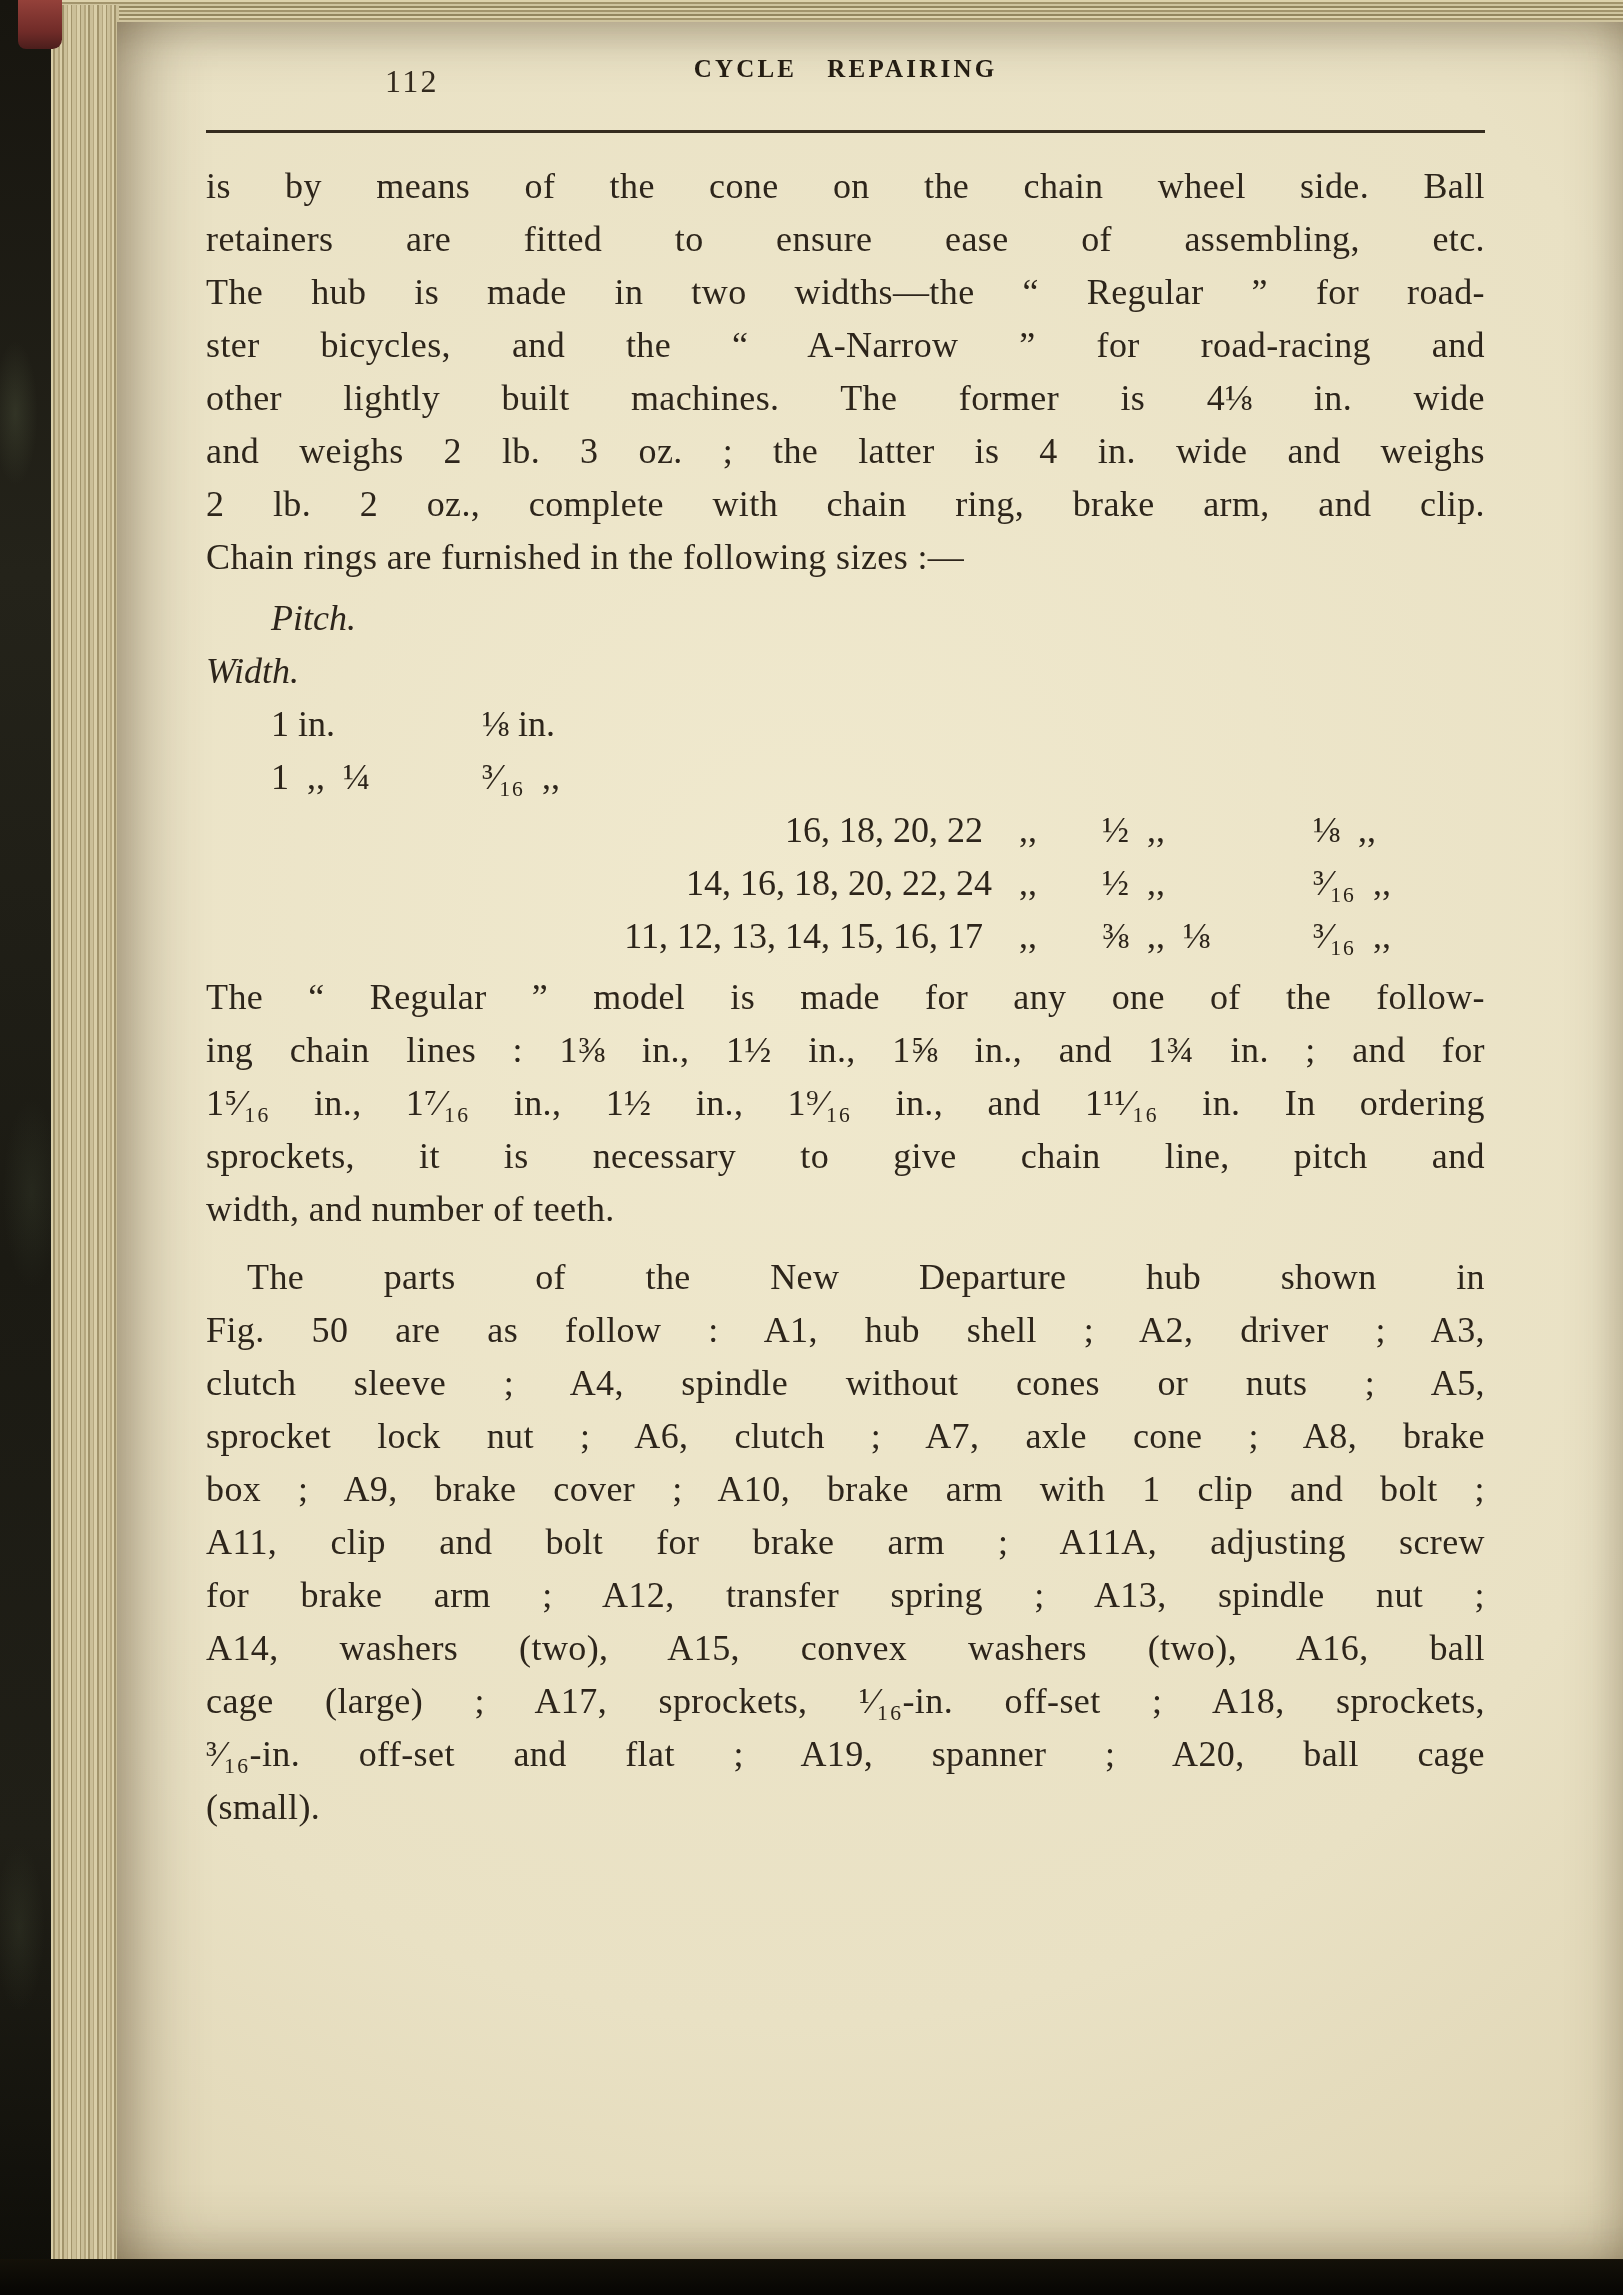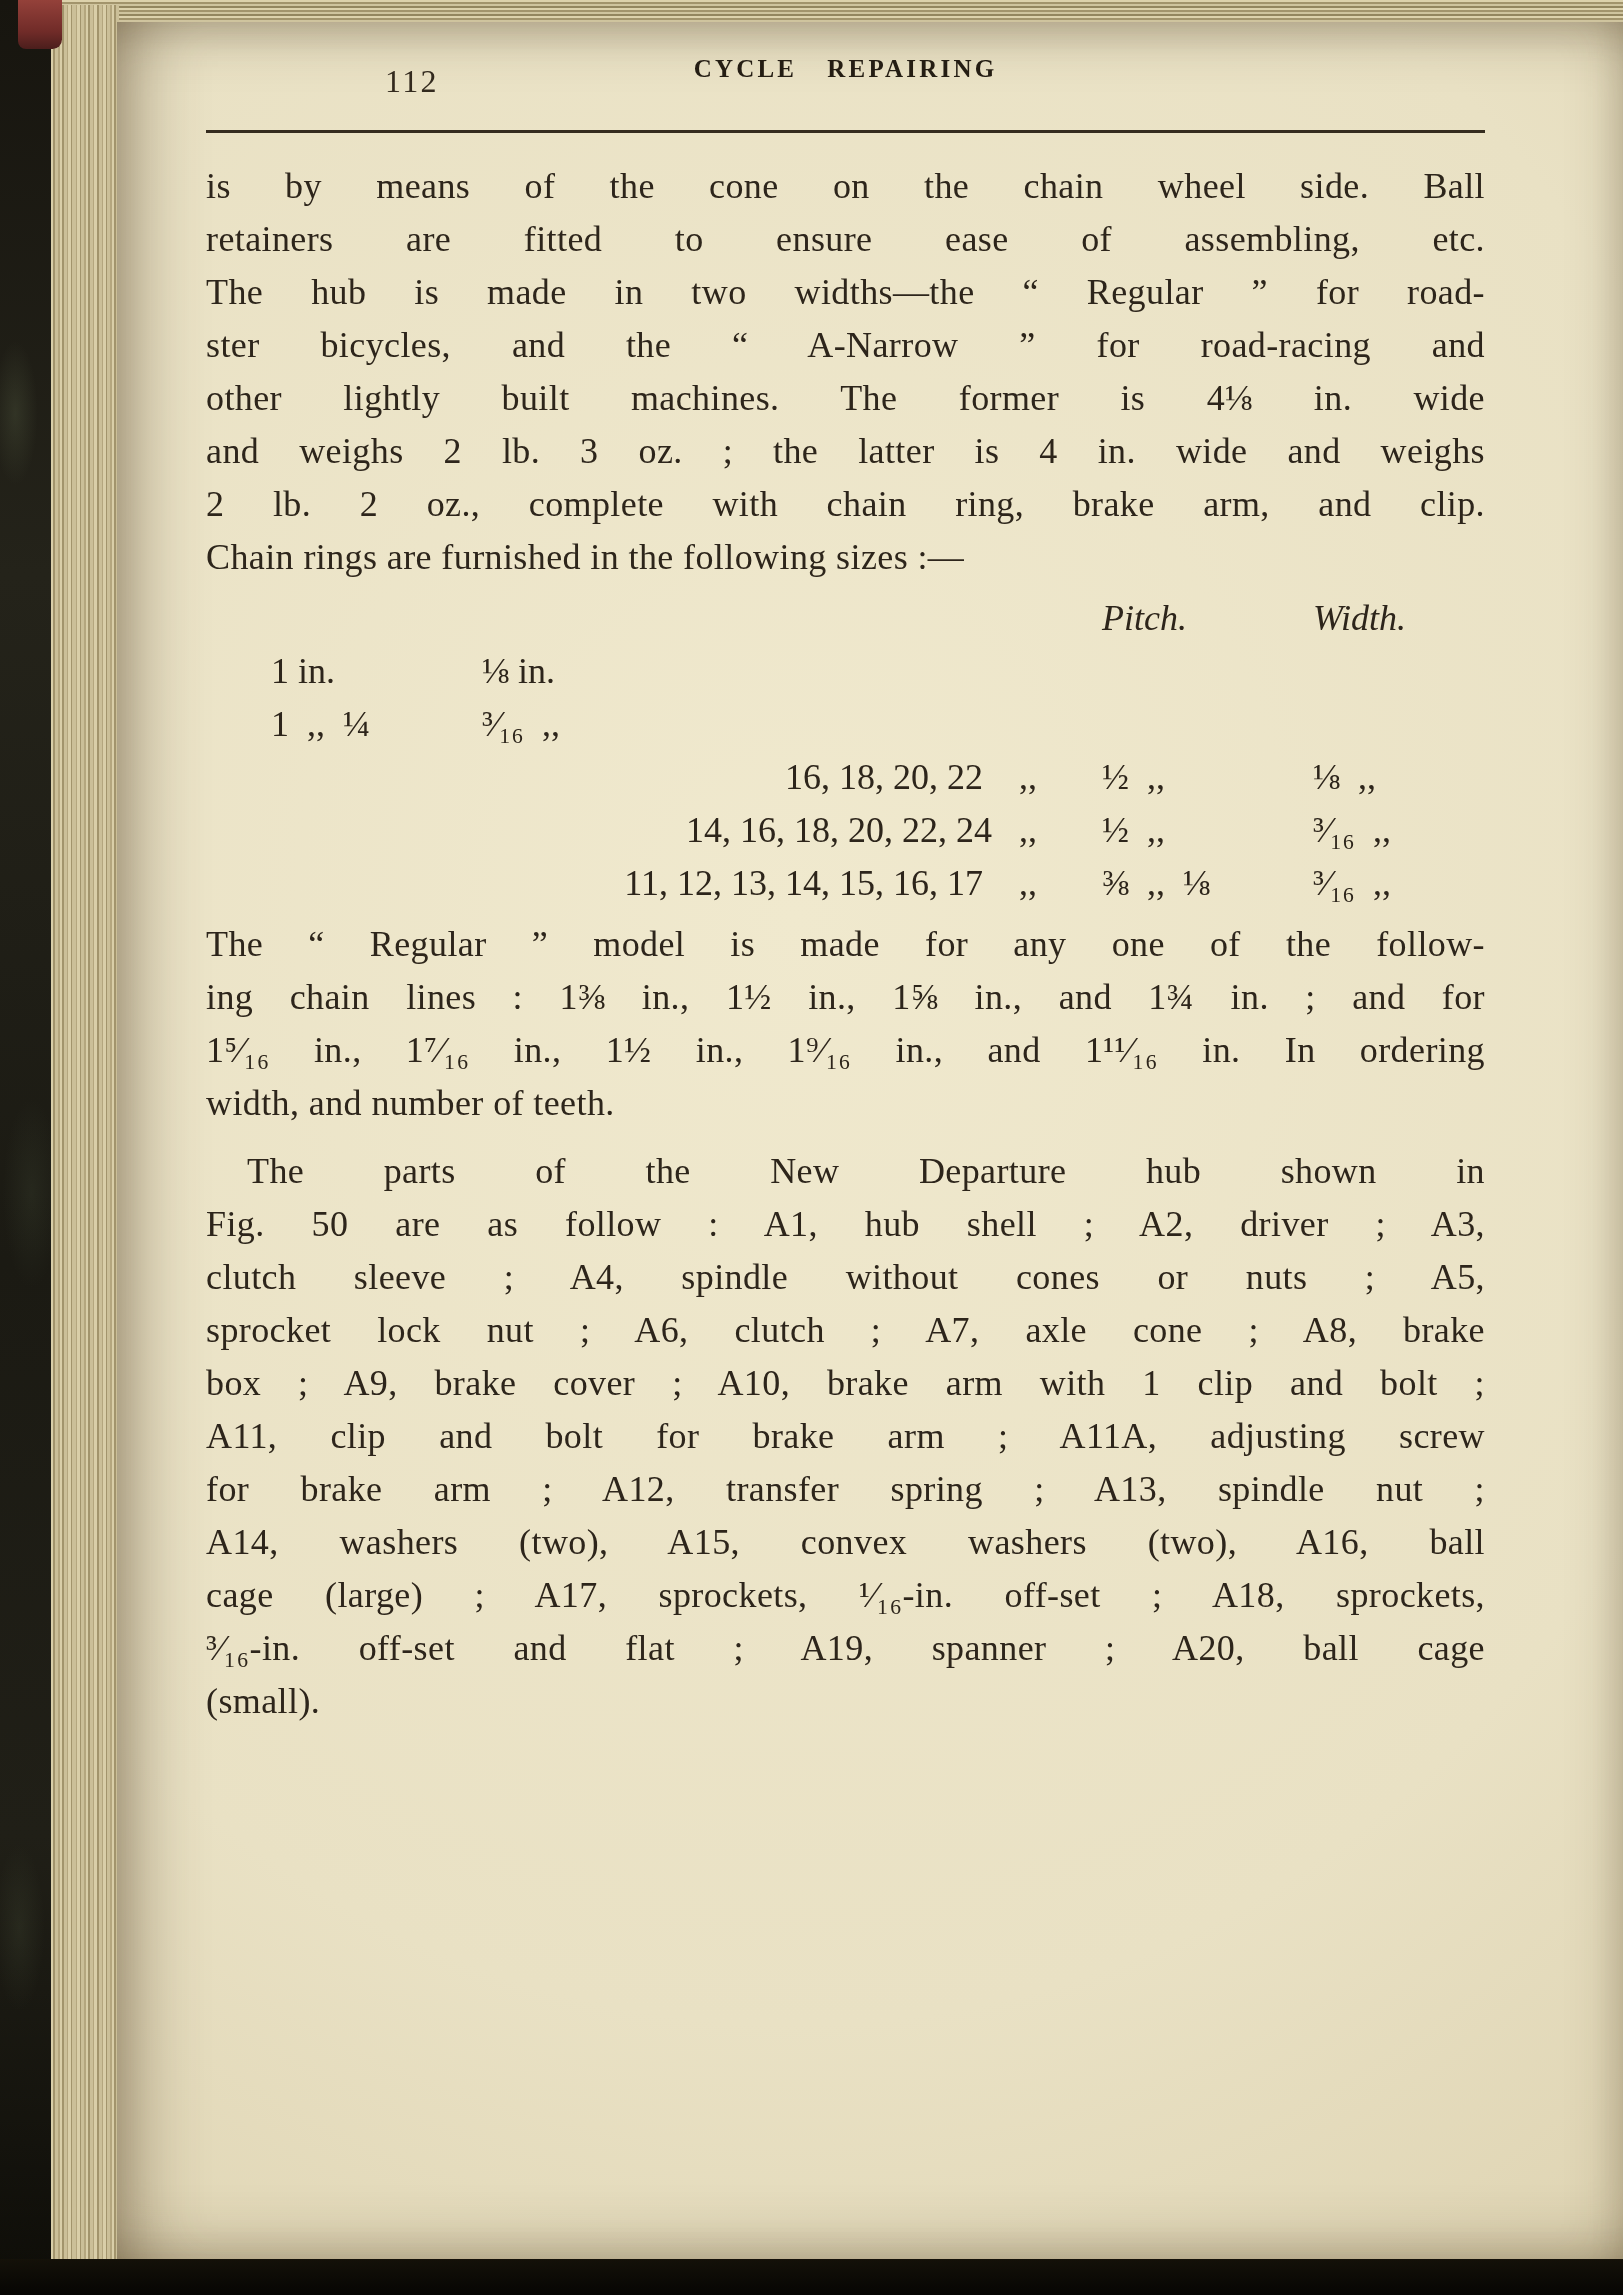--- a/index.html
+++ b/index.html
@@ -68,21 +68,21 @@
   .para3 { margin-top:15px; }
   .line {
     line-height:53px; text-align:justify; text-align-last:justify;
     letter-spacing:0.4px;
   }
   .line.last { text-align-last:left; }
   .line.indent { padding-left:41px; }
   
   .sizes-table { margin:8px 0 6.3px 0; }
   .trow { display:flex; line-height:53px; }
-  .trow.thead { font-style:italic; }
+  .trow.thead { font-style:italic;flex-direction:column; }
   .tc-teeth { width:831px; text-align:right; white-space:pre; }
   .tc-pitch { width:276px; padding-left:65px; box-sizing:border-box; white-space:pre; }
   .tc-width { flex:1; white-space:pre; }
 </style>
 </head>
 <body>
 
 <div class="book">
 
   <div class="cover-spine"></div>
@@ -138,20 +138,21 @@
           <span class="tc-teeth">11, 12, 13, 14, 15, 16, 17    ,,</span>
           <span class="tc-pitch">⅜  ,,  ⅛</span>
           <span class="tc-width">³⁄₁₆  ,,</span>
         </div>
       </div>
 
       <div class="para2">
         <div class="line">The “ Regular ” model is made for any one of the follow-</div>
         <div class="line">ing chain lines :  1⅜ in., 1½ in., 1⅝ in., and 1¾ in. ;  and for</div>
         <div class="line">1⁵⁄₁₆ in., 1⁷⁄₁₆ in., 1½ in., 1⁹⁄₁₆ in., and 1¹¹⁄₁₆ in.  In ordering</div>
+        <div class="line">sprockets, it is necessary to give chain line, pitch and</div>
         <div class="line last">width, and number of teeth.</div>
       </div>
 
       <div class="para3">
         <div class="line indent">The parts of the New Departure hub shown in</div>
         <div class="line">Fig. 50 are as follow :  A1, hub shell ;  A2, driver ;  A3,</div>
         <div class="line">clutch sleeve ;  A4, spindle without cones or nuts ;  A5,</div>
         <div class="line">sprocket lock nut ;  A6, clutch ;  A7, axle cone ;  A8, brake</div>
         <div class="line">box ;  A9, brake cover ;  A10, brake arm with 1 clip and bolt ;</div>
         <div class="line">A11, clip and bolt for brake arm ;  A11A, adjusting screw</div>

